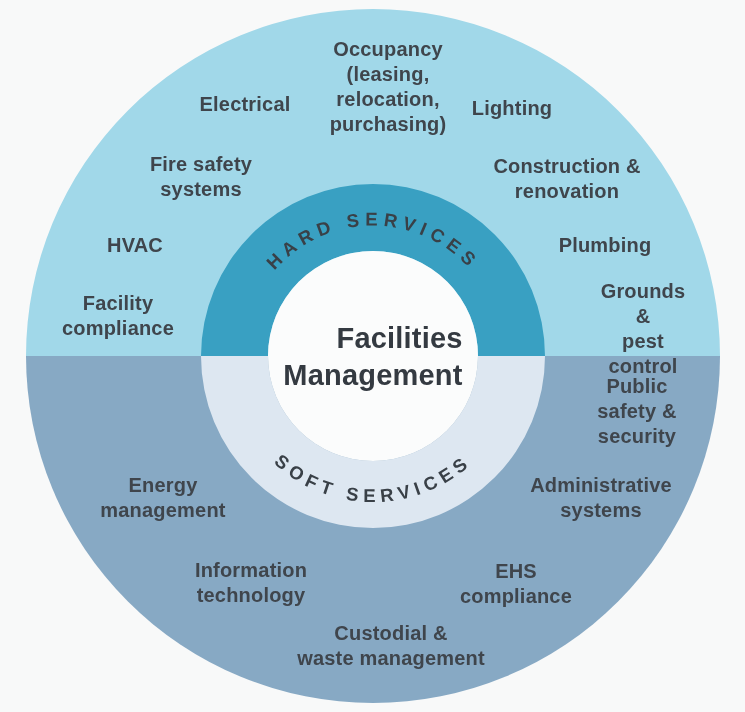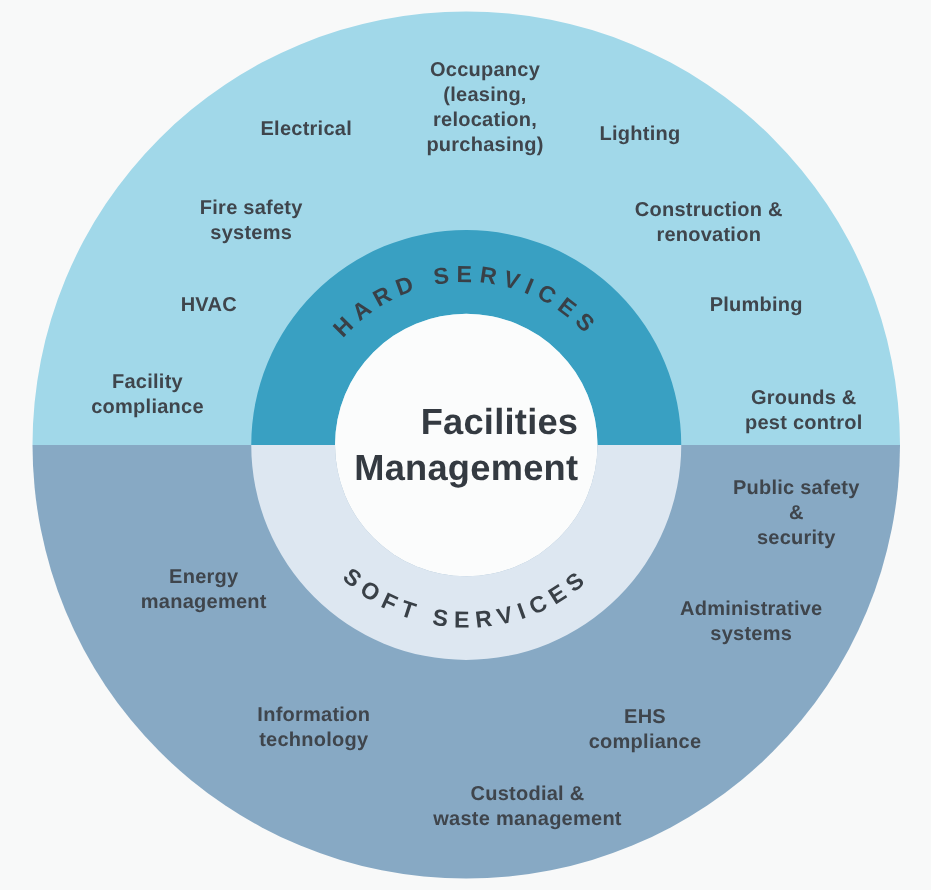--- a/index.html
+++ b/index.html
@@ -25,21 +25,21 @@
     font-size: 18.5px;
     font-weight: 700;
     letter-spacing: 5.5px;
     fill: #394047;
   }
   .lbl {
     position: absolute;
     transform: translate(-50%, -50%);
     text-align: center;
     white-space: pre-line;
-    font-size: 16px;
+    font-size: 20px;
     font-weight: 700;
     line-height: 1.25;
     color: #3f454c;
     letter-spacing: 0.2px;
   }
   .center-title {
     position: absolute;
     left: 373px;
     top: 357px;
     transform: translate(-50%, -50%);
@@ -85,33 +85,33 @@
   <div class="lbl" style="left:245px; top:104px;">Electrical</div>
   <div class="lbl" style="left:388px; top:87px;">Occupancy
 (leasing,
 relocation,
 purchasing)</div>
   <div class="lbl" style="left:512px; top:108px;">Lighting</div>
   <div class="lbl" style="left:201px; top:177px;">Fire safety
 systems</div>
   <div class="lbl" style="left:567px; top:179px;">Construction &amp;
 renovation</div>
-  <div class="lbl" style="left:135px; top:245px;margin-left:32px;">HVAC</div>
+  <div class="lbl" style="left:135px; top:245px;">HVAC</div>
   <div class="lbl" style="left:605px; top:245px;">Plumbing</div>
   <div class="lbl" style="left:118px; top:316px;">Facility
 compliance</div>
   <div class="lbl" style="left:643px; top:316px;margin-top:13px;">Grounds &amp;
 pest control</div>
 
   <div class="lbl" style="left:637px; top:411px;">Public safety &amp;
 security</div>
-  <div class="lbl" style="left:163px; top:472px;">Energy
+  <div class="lbl" style="left:163px; top:498px;">Energy
 management</div>
   <div class="lbl" style="left:601px; top:498px;">Administrative
 systems</div>
   <div class="lbl" style="left:251px; top:583px;">Information
 technology</div>
   <div class="lbl" style="left:516px; top:584px;">EHS
 compliance</div>
-  <div class="lbl" style="left:391px; top:646px;margin-left:31px;">Custodial &amp;
+  <div class="lbl" style="left:391px; top:646px;">Custodial &amp;
 waste management</div>
 
 </div>
 
 </body></html>

